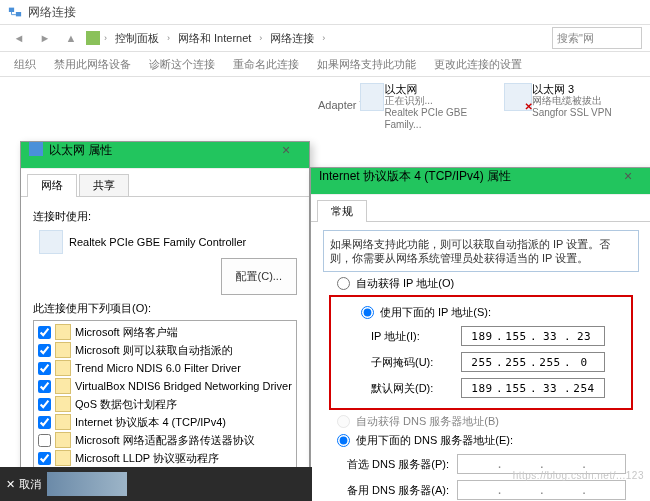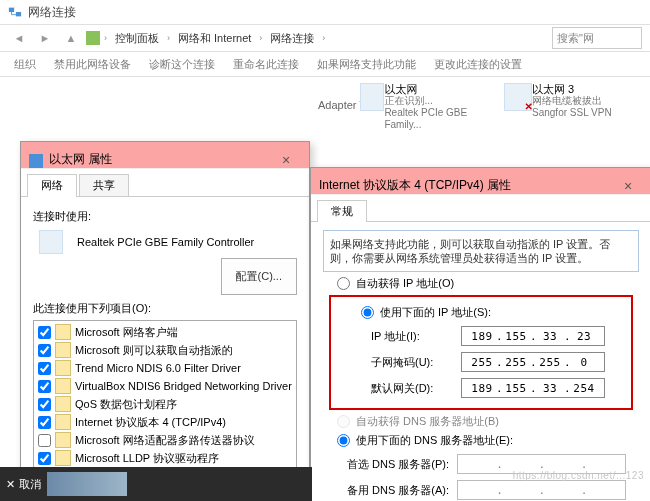--- a/index.html
+++ b/index.html
@@ -13,28 +13,28 @@
 .cmd-bar{height:24px;display:flex;align-items:center;gap:18px;padding:0 14px;border-bottom:1px solid #e0e0e0;color:#666;font-size:11px}
 .cmd-item{opacity:.85}
 .content{position:relative;height:420px;background:#fff}
 .adapters{position:absolute;left:360px;top:6px;display:flex;gap:14px}
 .adapter{display:flex;width:130px}
 .adapter .icn{width:26px;height:26px;background:#e8f0f8;border:1px solid #cfe0f0;position:relative}
 .adapter .icn.err::after{content:"✕";position:absolute;right:-2px;bottom:-2px;color:#c00;font-weight:bold;font-size:10px}
 .adapter .txt div{line-height:12px}
 .adapter .muted{color:#777;font-size:10px}
 .dlg{position:absolute;background:#fff;border:1px solid #999;box-shadow:3px 3px 8px rgba(0,0,0,.2)}
-.dlg .dlg-title{height:26px;display:flex;align-items:flex-end;padding:0 8px;font-size:12px;background:#fca5a5;border-bottom:1px solid #eee}
+.dlg .dlg-title{height:26px;display:flex;align-items:flex-start;padding:0 8px;font-size:12px;background:#22c55e;border-bottom:1px solid #eee}
 .dlg .dlg-close{margin-left:auto;width:30px;text-align:center;font-size:14px;color:#555}
 .dlg-tabs{display:flex;border-bottom:1px solid #ccc;padding:4px 6px 0 6px;gap:2px}
 .tab{padding:3px 13px;border:1px solid #ccc;border-bottom:none;background:#fff;font-size:11px;position:relative;top:1px}
 .tab.off{background:#f5f5f5;border-bottom:1px solid #ccc}
 .dlg-body{padding:8px 12px}
 .fld-lbl{font-size:11px;margin:4px 0}
-.indent-row{display:flex;align-items:center;gap:14px;margin:6px 0 2px 6px}
+.indent-row{display:flex;align-items:center;gap:6px;margin:6px 0 2px 6px}
 .indent-row .icn{width:22px;height:22px;background:#e8f0f8;border:1px solid #cfe0f0}
 .btn{border:1px solid #adadad;background:#fdfdfd;padding:10px 14px;font-size:11px;color:#333;display:inline-block}
 .right{text-align:right}
 .list{border:1px solid #a9a9a9;height:150px;overflow:auto;background:#fff;padding:2px}
 .li{display:flex;align-items:center;gap:4px;padding:1px 2px;font-size:11px}
 .li input[type=checkbox]{margin:0}
 .li .pi{width:14px;height:14px;background:#fce9a7;border:1px solid #d8c070}
 .row-btns{display:flex;gap:10px;margin-top:8px}
 .group{border:1px solid #ccc;padding:8px;margin-top:6px;position:relative}
 .group .g-title{position:absolute;top:-8px;left:8px;background:#fff;padding:0 4px;font-size:11px}

